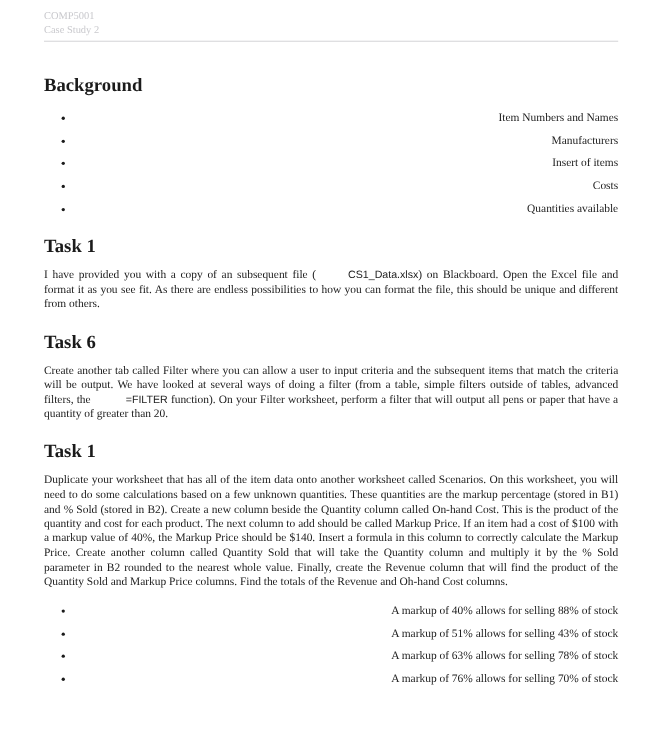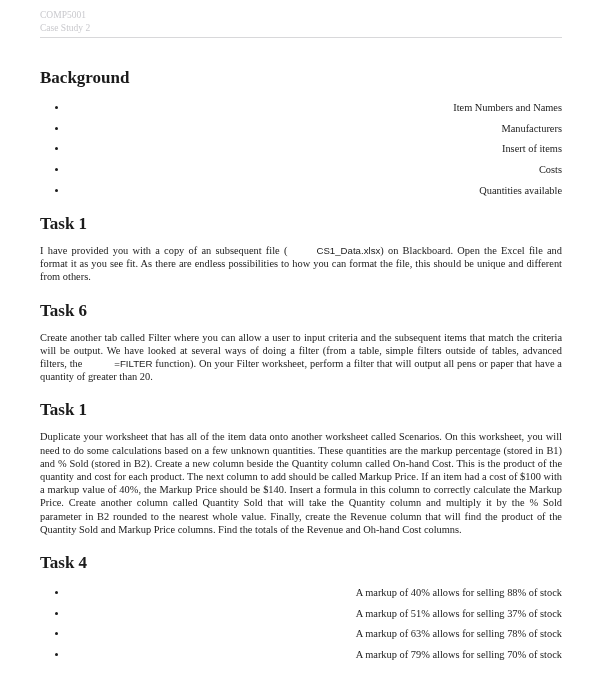--- a/index.html
+++ b/index.html
@@ -78,23 +78,22 @@
     <h2>Task 6</h2>
     <p><span>Create another tab called Filter where you can allow a user to input criteria and the subsequent items that match the criteria will be output. We have looked at several ways of doing a filter (from a table, simple filters outside of tables, advanced filters, the </span><span class="mono">=FILTER</span><span> function). On your Filter worksheet, perform a filter that will output all pens or paper that have a quantity of greater than 20.</span></p>
   </section>
 
   <section>
     <h2>Task 1</h2>
     <p><span>Duplicate your worksheet that has all of the item data onto another worksheet called Scenarios. On this worksheet, you will need to do some calculations based on a few unknown quantities. These quantities are the markup percentage (stored in B1) and % Sold (stored in B2). Create a new column beside the </span><span class="bold">Quantity</span><span> column called </span><span class="bold">On-hand Cost</span><span>. This is the product of the quantity and cost for each product. The next column to add should be called </span><span class="bold">Markup Price</span><span>. If an item had a cost of $100 with a markup value of 40%, the Markup Price should be $140. Insert a formula in this column to correctly calculate the Markup Price. Create another column called </span><span class="bold">Quantity Sold</span><span> that will take the </span><span class="bold">Quantity</span><span> column and multiply it by the </span><span class="bold">% Sold</span><span> parameter in B2 rounded to the nearest whole value. Finally, create the </span><span class="bold">Revenue</span><span> column that will find the product of the </span><span class="bold">Quantity Sold</span><span> and </span><span class="bold">Markup Price</span><span> columns. Find the totals of the </span><span class="bold">Revenue</span><span> and </span><span class="bold">Oh-hand Cost</span><span> columns.</span></p>
   </section>
 
   <section>
-    <h2>Task 4</h2>
     <ul>
       <li>A markup of 40% allows for selling 88% of stock</li>
-      <li>A markup of 51% allows for selling 37% of stock</li>
+      <li>A markup of 51% allows for selling 43% of stock</li>
       <li>A markup of 63% allows for selling 78% of stock</li>
-      <li>A markup of 79% allows for selling 70% of stock</li>
+      <li>A markup of 76% allows for selling 70% of stock</li>
     </ul>
 
   </section>
 
 </div>
 
 </body></html>

